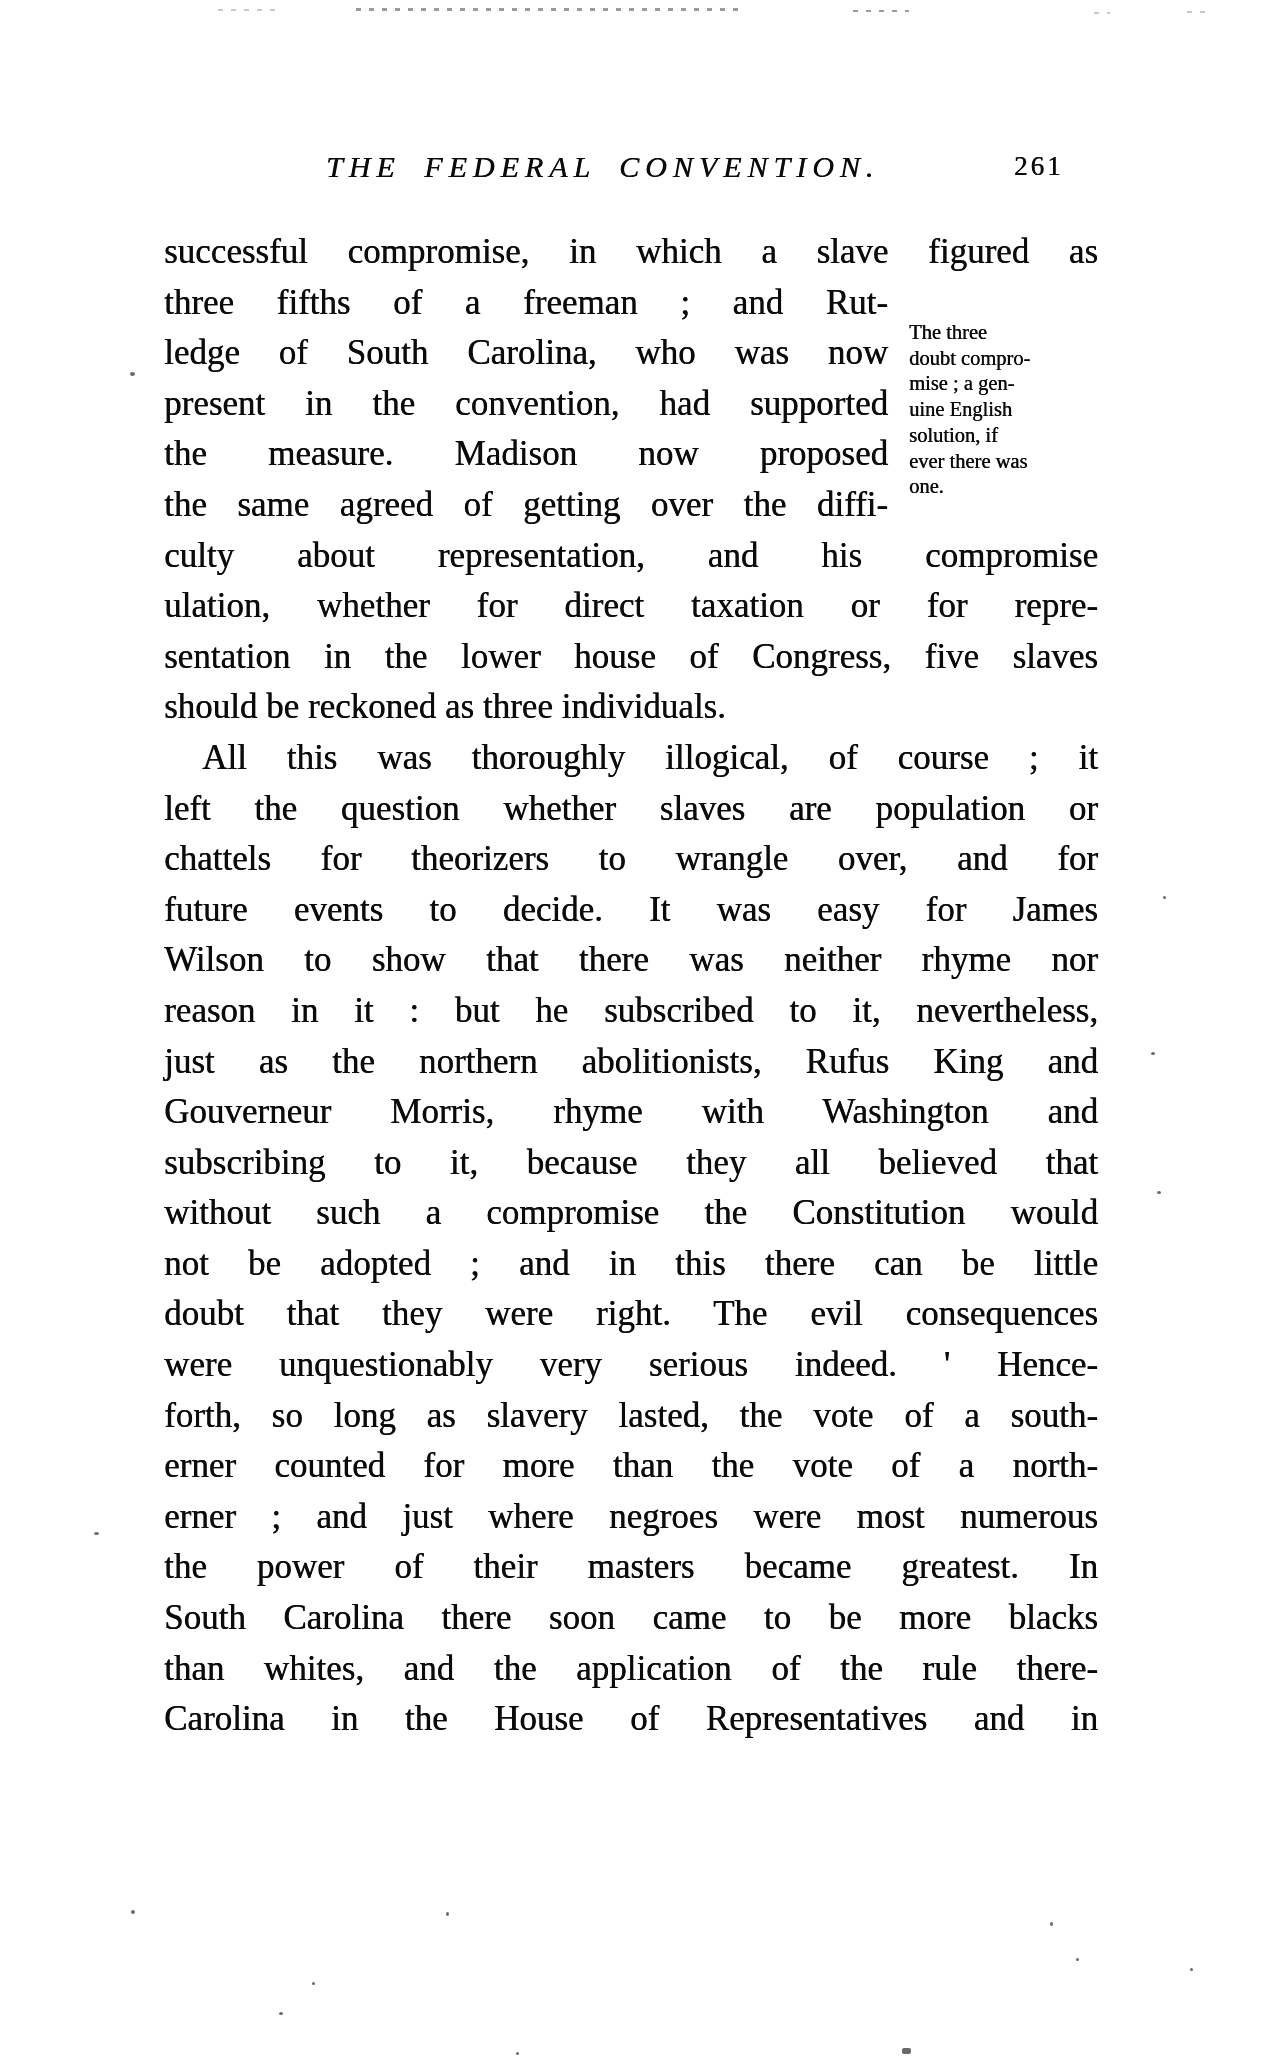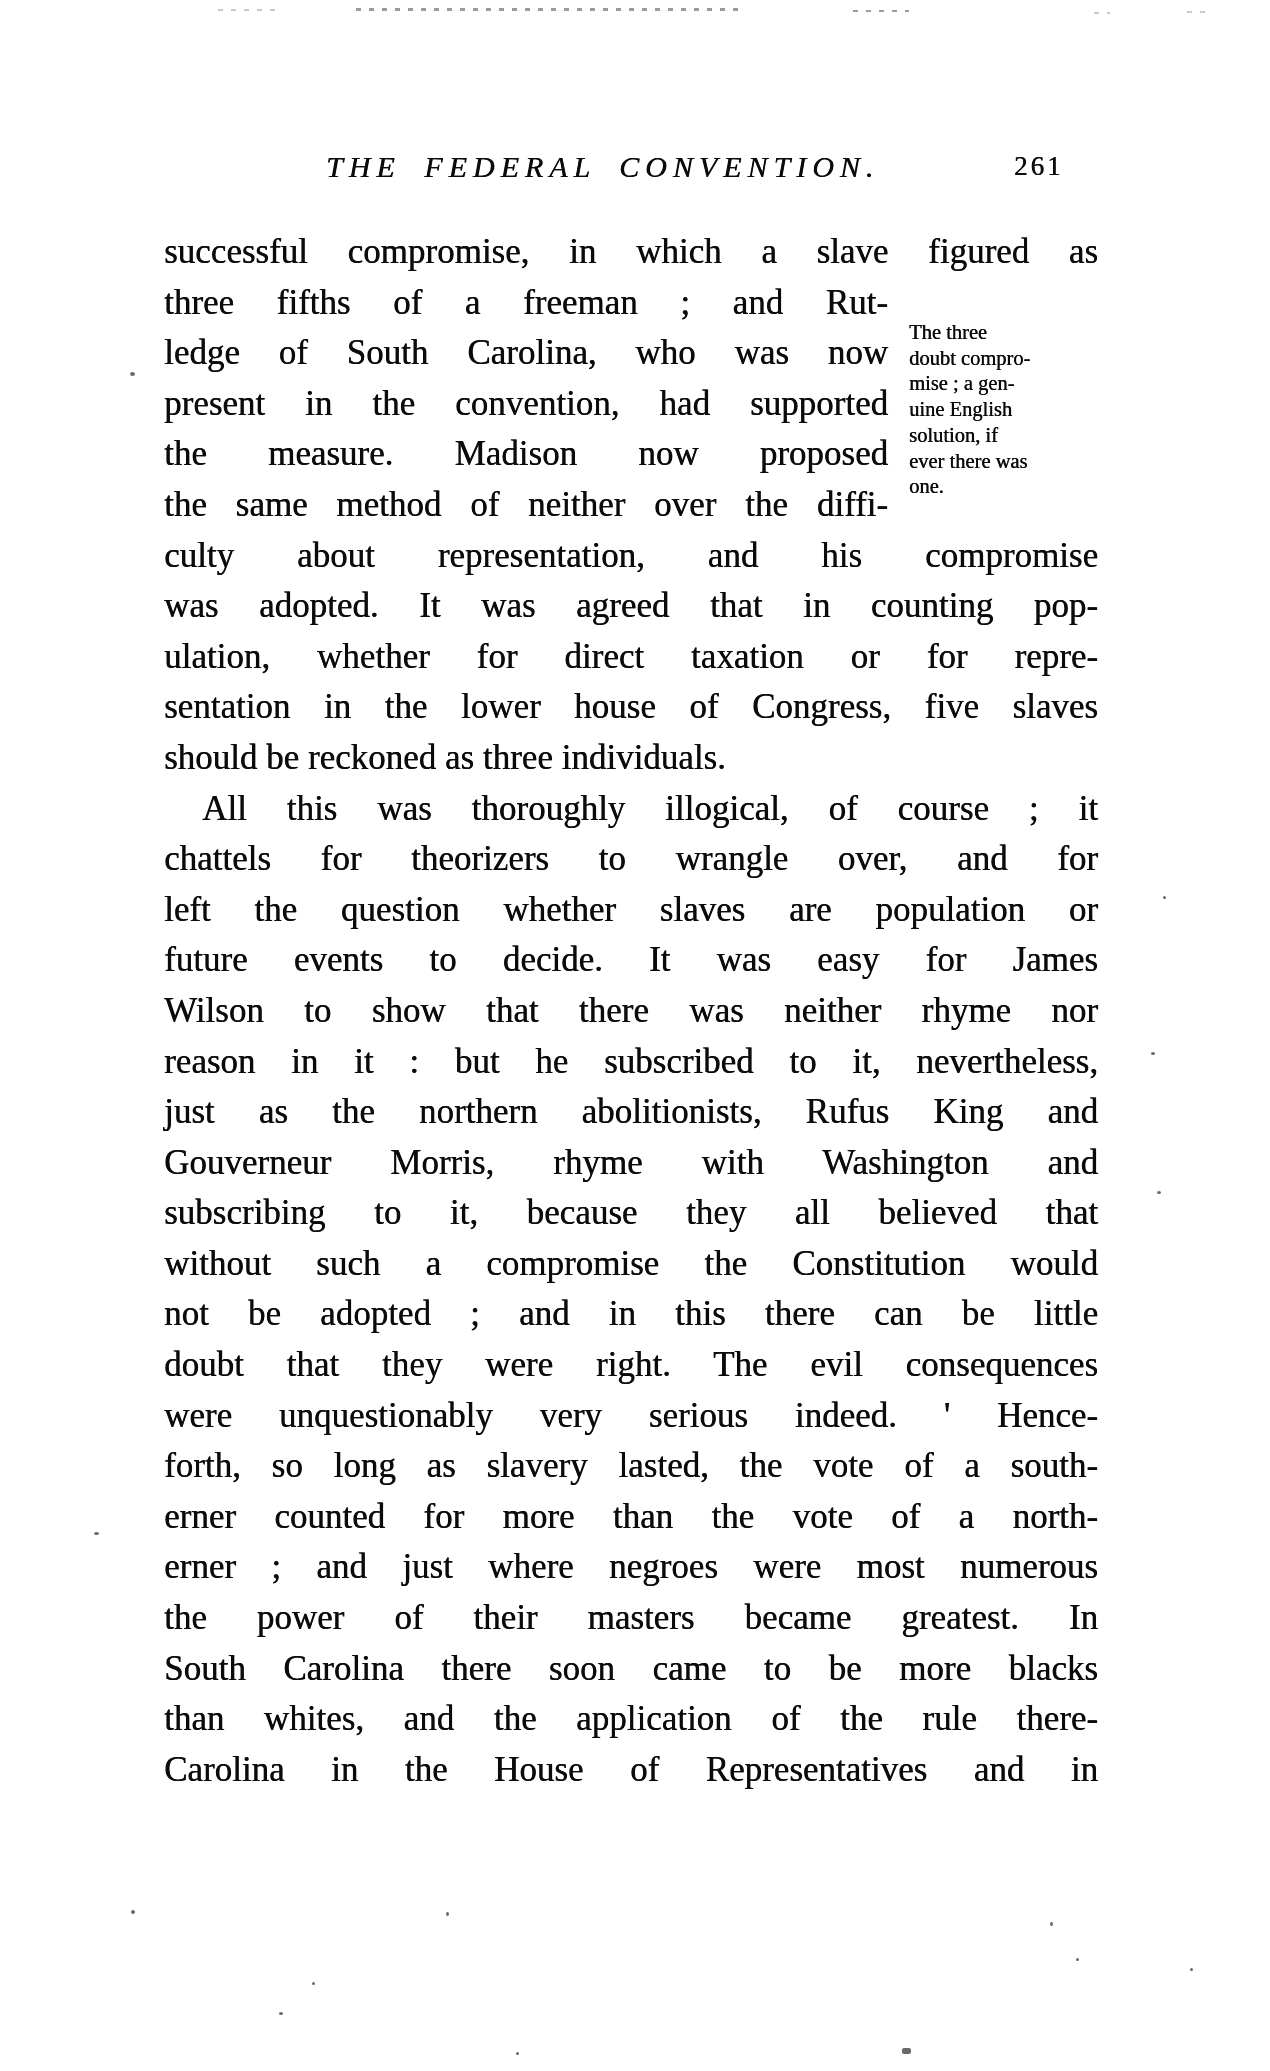--- a/index.html
+++ b/index.html
@@ -101,29 +101,28 @@
 
   <div class="header-title">THE FEDERAL CONVENTION.</div>
   <div class="page-number">261</div>
 
   <div class="body-text">
     <div class="bl">successful compromise, in which a slave figured as</div>
     <div class="bl short">three fifths of a freeman ; and Rut-</div>
     <div class="bl short">ledge of South Carolina, who was now</div>
     <div class="bl short">present in the convention, had supported</div>
     <div class="bl short">the measure. Madison now proposed</div>
-    <div class="bl short">the same method of neither over the diffi-</div>
+    <div class="bl short">the same agreed of getting over the diffi-</div>
     <div class="bl">culty about representation, and his compromise</div>
-    <div class="bl">was adopted. It was agreed that in counting pop-</div>
     <div class="bl">ulation, whether for direct taxation or for repre-</div>
     <div class="bl">sentation in the lower house of Congress, five slaves</div>
     <div class="bl end">should be reckoned as three individuals.</div>
     <div class="bl indent">All this was thoroughly illogical, of course ; it</div>
+    <div class="bl">left the question whether slaves are population or</div>
     <div class="bl">chattels for theorizers to wrangle over, and for</div>
-    <div class="bl">left the question whether slaves are population or</div>
     <div class="bl">future events to decide. It was easy for James</div>
     <div class="bl">Wilson to show that there was neither rhyme nor</div>
     <div class="bl">reason in it : but he subscribed to it, nevertheless,</div>
     <div class="bl">just as the northern abolitionists, Rufus King and</div>
     <div class="bl">Gouverneur Morris, rhyme with Washington and</div>
     <div class="bl">subscribing to it, because they all believed that</div>
     <div class="bl">without such a compromise the Constitution would</div>
     <div class="bl">not be adopted ; and in this there can be little</div>
     <div class="bl">doubt that they were right. The evil consequences</div>
     <div class="bl">were unquestionably very serious indeed. ' Hence-</div>

